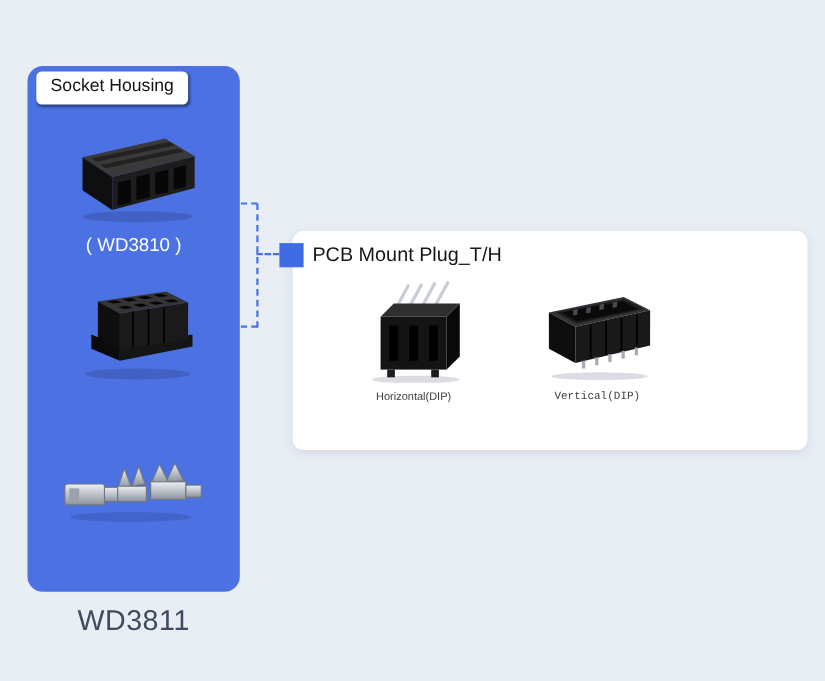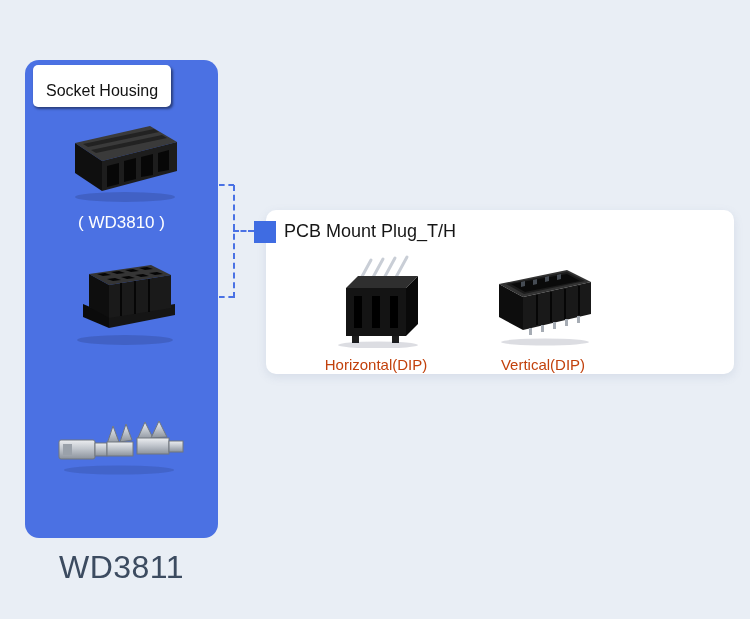--- a/index.html
+++ b/index.html
@@ -12,65 +12,65 @@
   }
 
   
   .panel{
     position:absolute; left:25px; top:60px; width:193px; height:478px;
     background:#4b71e3; border-radius:14px;
   }
   .panel-label{
     position:absolute; left:8px; top:5px;
     background:#ffffff; color:#121212;
-    font-size:16px; line-height:1; padding:18px 13px 8px;
+    font-size:16px; line-height:1; padding:6px 13px 8px;
     border-radius:5px; white-space:nowrap;
     box-shadow:1.5px 2px 2.5px rgba(0,0,0,0.45);
   }
   .p-img{ position:absolute; display:block; }
   .p-caption{
     position:absolute; left:0; width:100%; text-align:center;
     color:#ffffff; font-size:17px;
   }
   .footer-label{
     position:absolute; left:25px; top:549px; width:193px;
-    text-align:center; font-size:32px; font-weight:500;
+    text-align:center; font-size:26px; font-weight:500;
     color:#3c4b60; letter-spacing:0.5px;
   }
 
   
   .dash-v{
     position:absolute; left:233px; top:185px; height:113px; width:0;
     border-left:2px dashed #4a71e4;
   }
   .dash-h{ position:absolute; height:0; border-top:2px dashed #4a71e4; }
   .dash-h.top{ left:219px; top:184px; width:15px; }
   .dash-h.bottom{ left:219px; top:296px; width:15px; }
   .dash-h.mid{ left:233px; top:230px; width:21px; }
 
   .bullet{
     position:absolute; left:254px; top:221px; width:22px; height:22px;
     background:#3f6ce2; z-index:3;
   }
 
   
   .card{
-    position:absolute; left:266px; top:210px; width:468px; height:164px;
+    position:absolute; left:266px; top:210px; width:468px; height:199px;
     background:#ffffff; border-radius:10px;
     box-shadow:0 3px 10px rgba(100,120,160,0.15);
   }
   .card-title{
     position:absolute; left:18px; top:11px;
     font-size:18px; font-weight:500; color:#161616;
   }
   .fig{ position:absolute; width:130px; text-align:center; }
   .fig.fig-1{ left:45px; top:42px; }
-  .fig.fig-2{ left:212px; top:42px; }
+  .fig.fig-2{ left:212px; top:42px;font-family:Liberation Mono, monospace; }
   .fig svg{ display:block; margin:0 auto; }
-  .fig-caption{ color:#c2410c; font-size:15px; margin-top:8px; }
+  .fig-caption{ color:#404040; font-size:10px; margin-top:8px; }
 </style>
 </head>
 <body>
 
 <div class="stage">
 
   <div class="panel">
 
     <div class="panel-label">Socket Housing</div>
 

